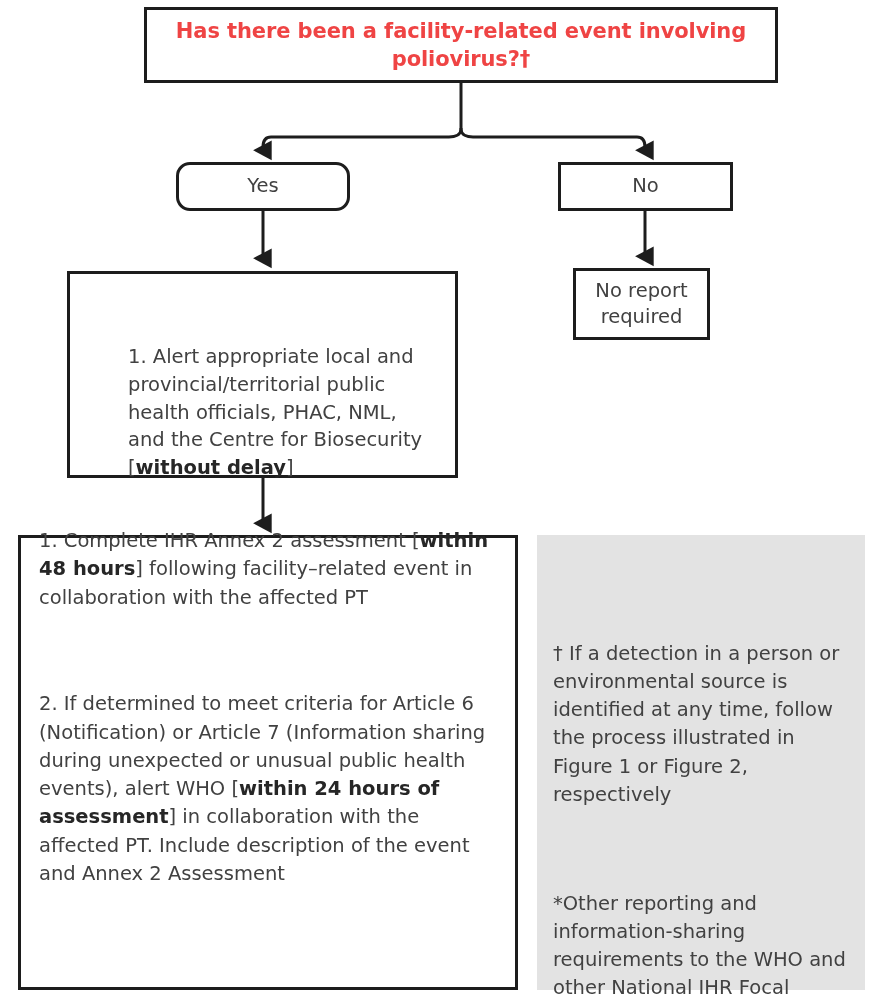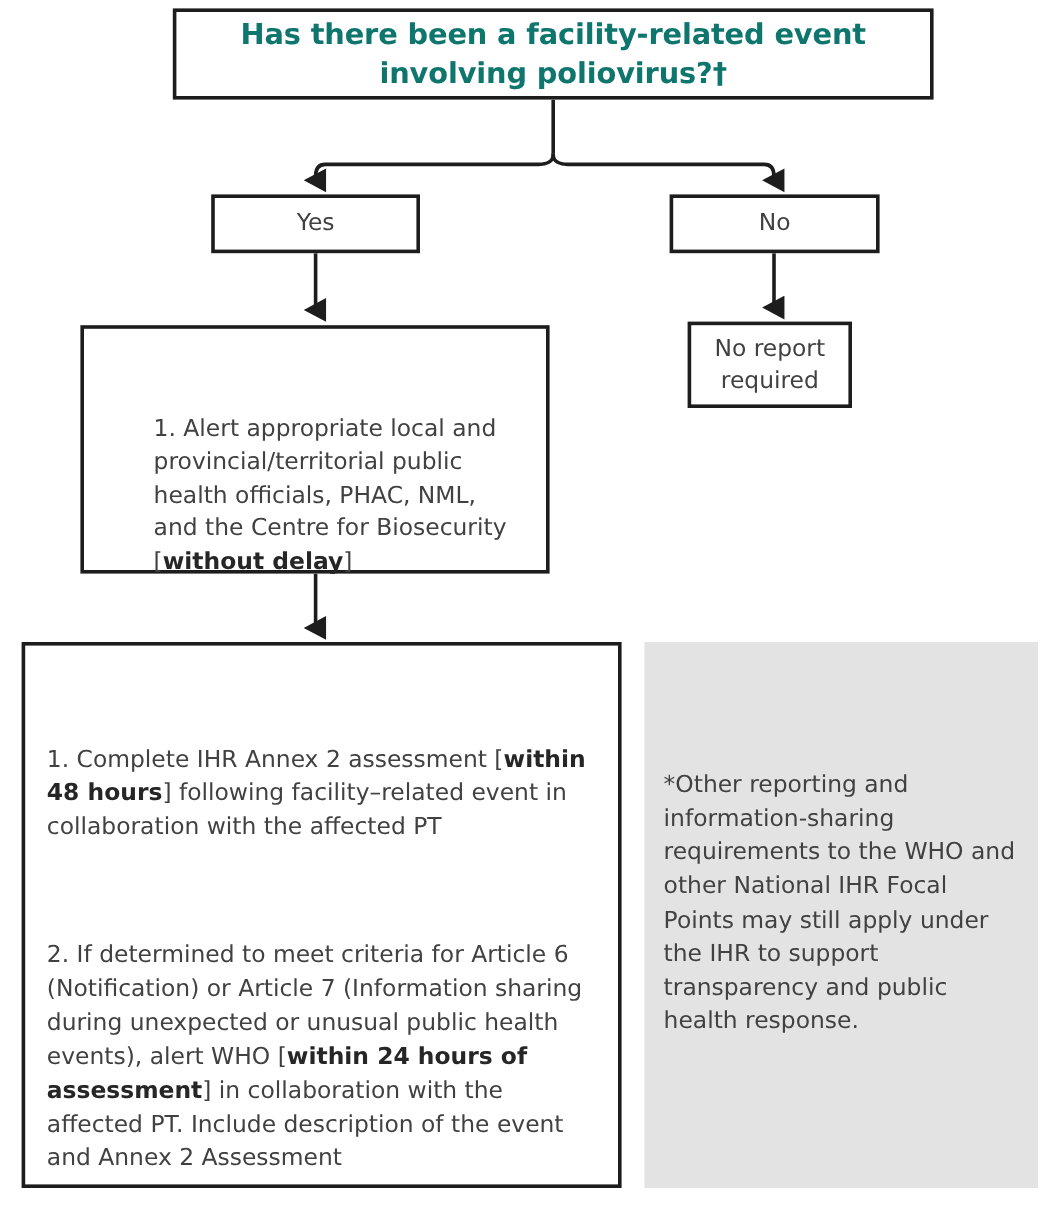--- a/index.html
+++ b/index.html
@@ -51,30 +51,31 @@
   }
   
   #question-box {
     left: 144px;
     top: 7px;
     width: 634px;
     height: 76px;
   }
   #question-box .node-text {
     font-weight: bold;
-    color: #0f766e;
-    font-size: 24px;
+    color: #ef4444;
+    font-size: 21px;
     letter-spacing: -0.1px;
   }
   
   #yes-box {
     left: 176px;
     top: 162px;
     width: 174px;
     height: 49px;
+    border-radius: 14px;
   }
   #no-box {
     left: 558px;
     top: 162px;
     width: 175px;
     height: 49px;
   }
   #yes-box .node-text, #no-box .node-text {
     font-size: 19.5px;
   }
@@ -103,21 +104,21 @@
     font-size: 19.5px;
     line-height: 1.34;
   }
   
   #detail-box {
     left: 18px;
     top: 535px;
     width: 500px;
     height: 455px;
     padding: 24px 14px 14px 18px;
-    justify-content: flex-start;
+    justify-content: flex-end;
   }
   #detail-box .node-text {
     font-size: 19.5px;
     line-height: 1.45;
   }
   .para {
     margin: 0 0 22px 0;
   }
   .para:last-child {
     margin-bottom: 0;
@@ -198,17 +199,18 @@
   <div class="node" id="detail-box">
     <div class="node-text">
       <p class="para"><span>1. Complete IHR Annex 2 assessment [</span><strong>within 48 hours</strong><span>] following facility–related event in collaboration with the affected PT</span></p>
       <p class="para"><span>2. If determined to meet criteria for Article 6 (Notification) or Article 7 (Information sharing during unexpected or unusual public health events), alert WHO [</span><strong>within 24 hours of assessment</strong><span>] in collaboration with the affected PT. Include description of the event and Annex 2 Assessment</span></p>
       
     </div>
   </div>
 
   <div id="footnote-panel">
     <div class="node-text">
+      <p class="para">† If a detection in a person or environmental source is identified at any time, follow the process illustrated in Figure 1 or Figure 2, respectively</p>
       <p class="para">*Other reporting and information-sharing requirements to the WHO and other National IHR Focal Points may still apply under the IHR to support transparency and public health response.</p>
     </div>
   </div>
 
 </div>
 
 </body></html>

